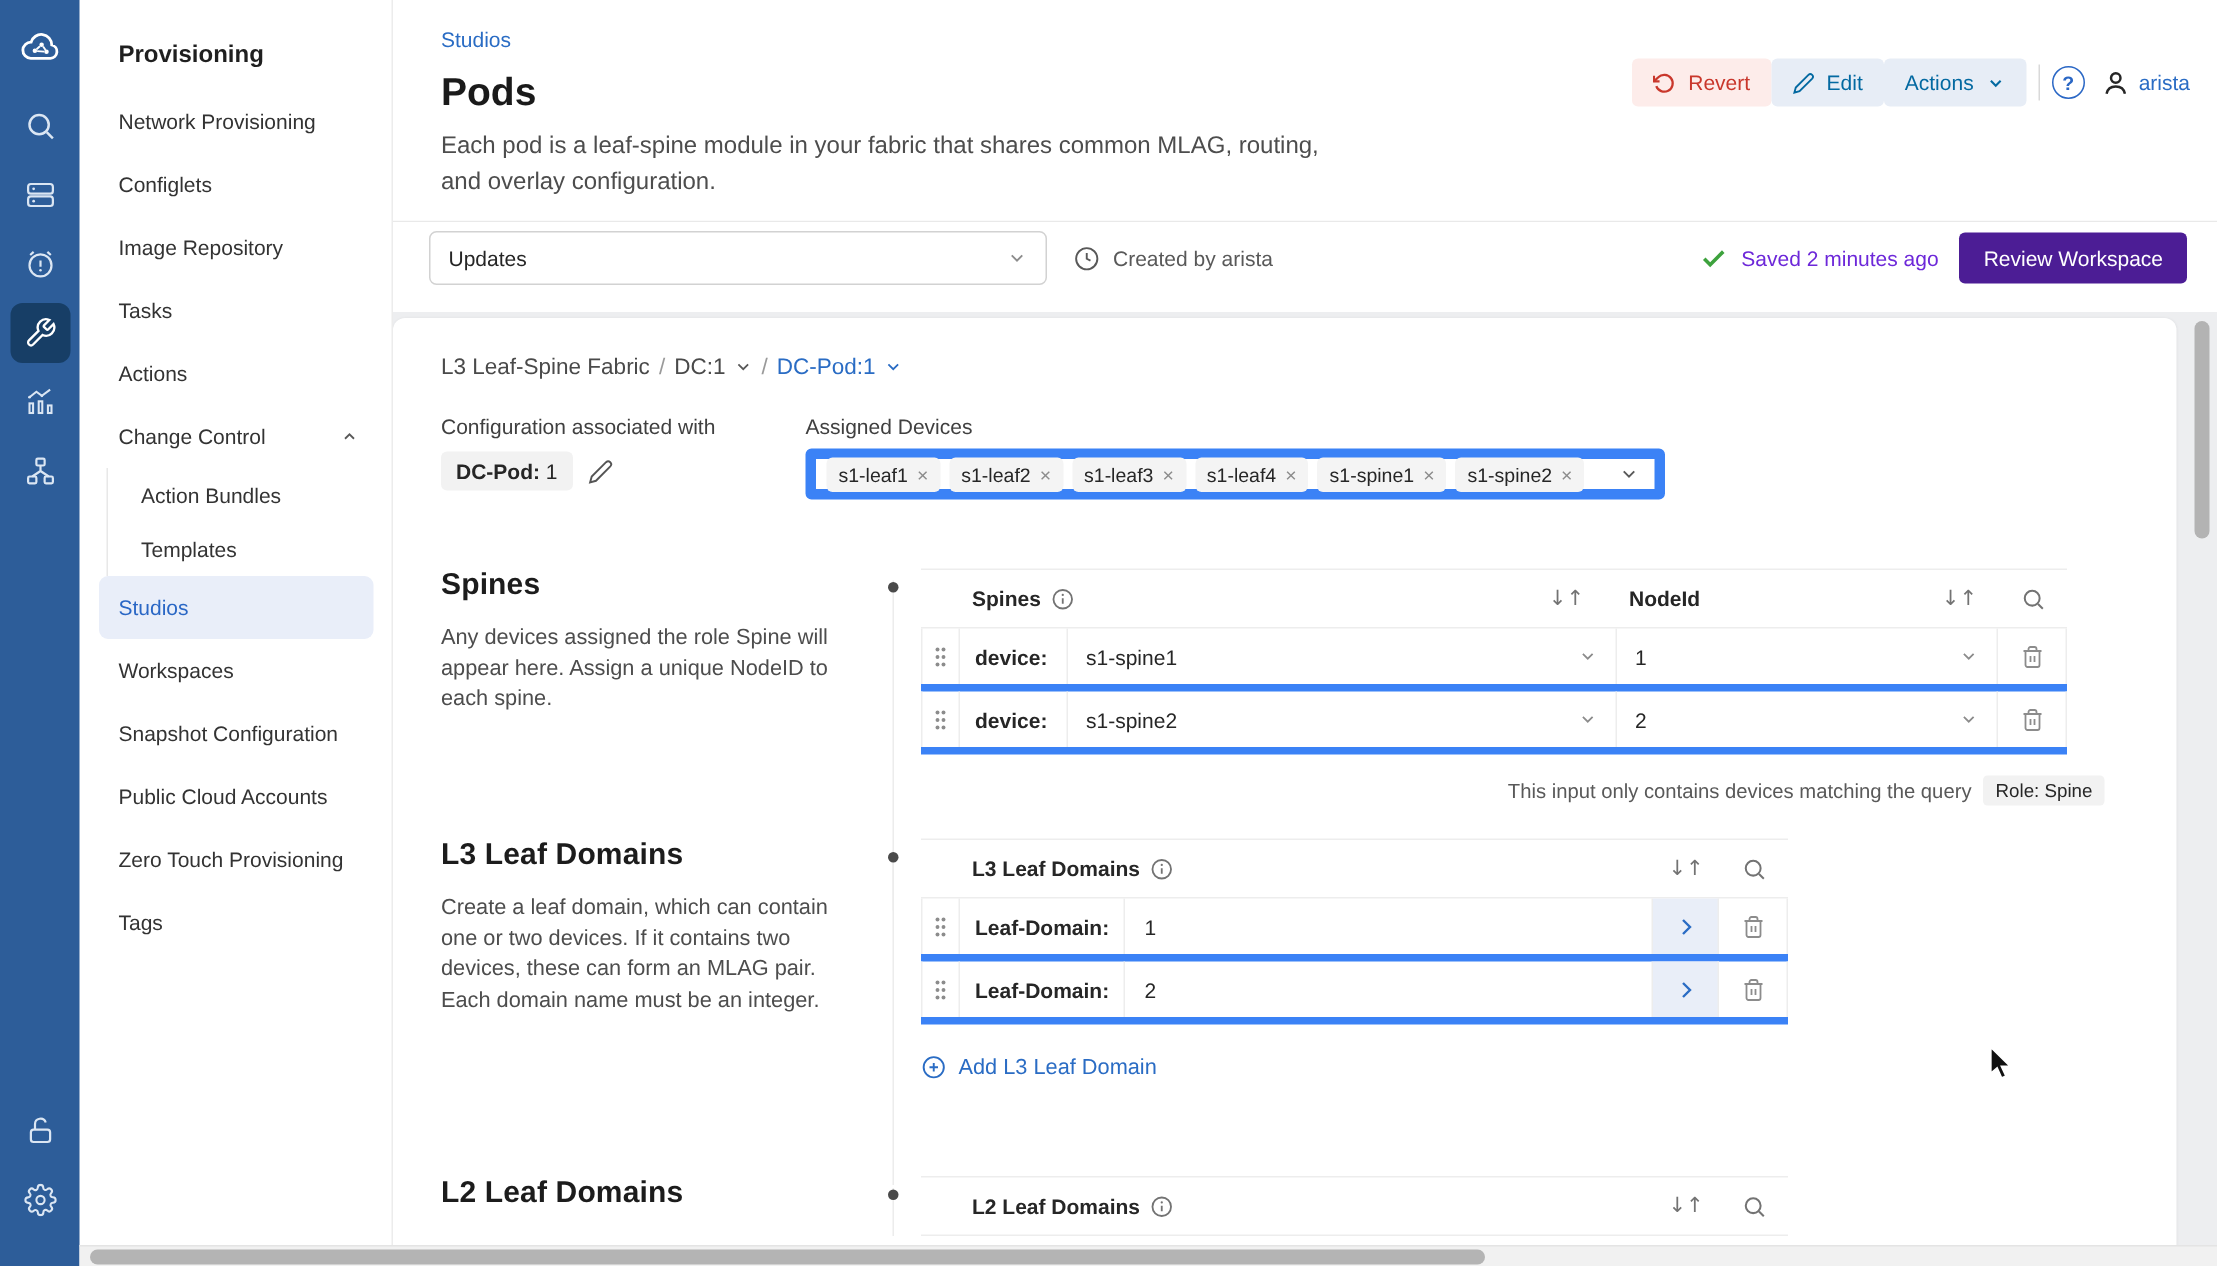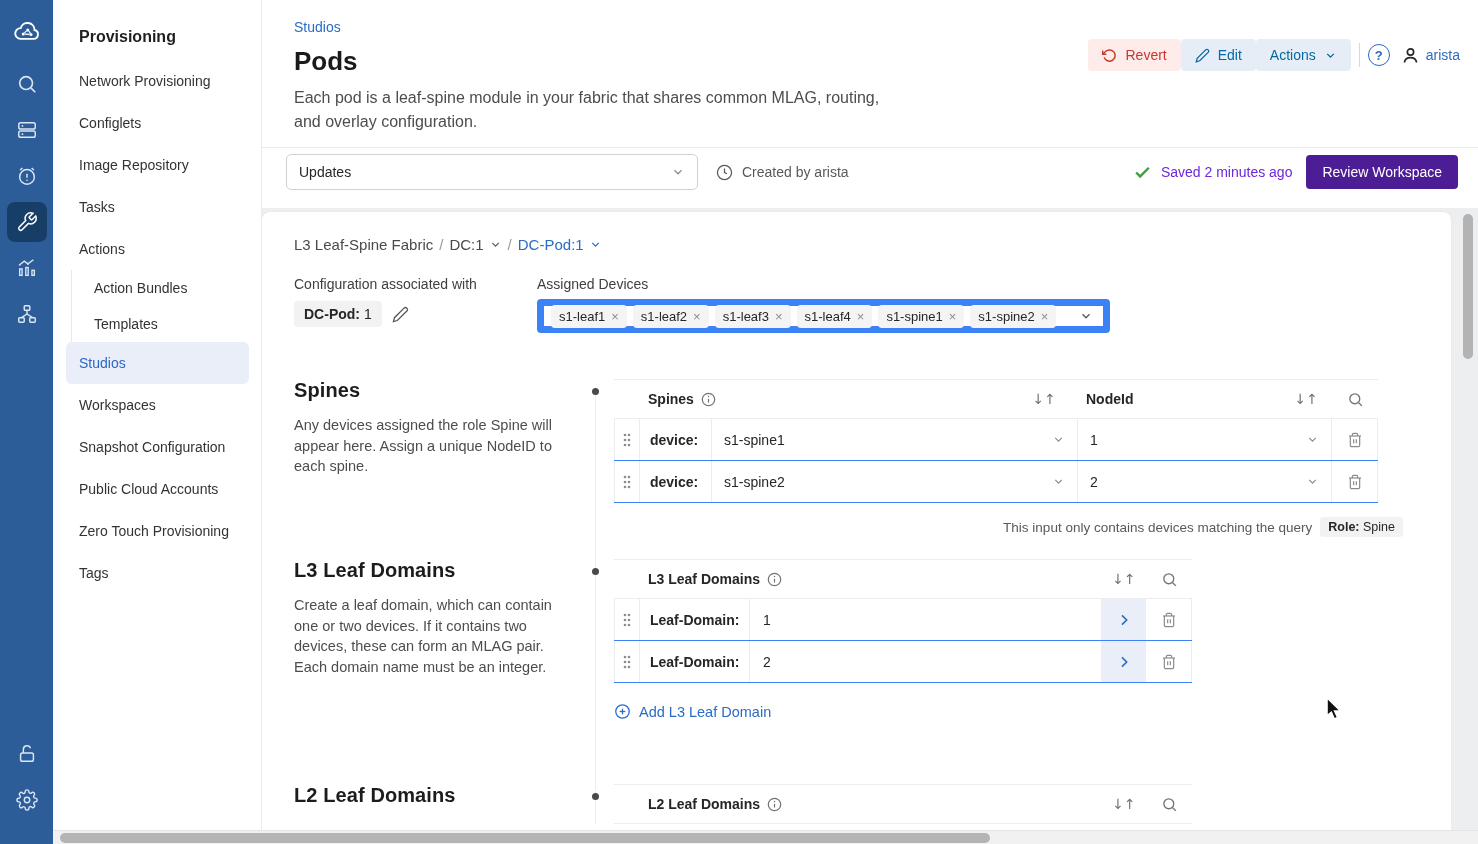--- a/index.html
+++ b/index.html
@@ -71,42 +71,42 @@
   .sec-left p { font-size:14.5px; color:#4d4d4d; line-height:1.42; margin-top:13px; }
   .sec-div { width:52px; flex-shrink:0; position:relative; }
   .sec-div .line { position:absolute; left:33px; top:8px; bottom:-70px; width:1px; background:#ececec; }
   .sec-div.last .line { bottom:0; }
   .sec-div .dot { position:absolute; left:30px; top:9px; width:7px; height:7px; border-radius:50%; background:#4a4a4a; }
 
   .tbl { }
   .tbl-head { height:40px; display:flex; align-items:center; border-top:1px solid #ededed; border-bottom:1px solid #ededed; }
   .tbl-title { display:flex; align-items:center; gap:7px; font-size:14px; font-weight:700; color:#262626; padding-left:34px; }
   .icon-sort { color:#737373; font-size:14px; font-family:"DejaVu Sans",sans-serif; cursor:pointer; }
-  .row { display:flex; align-items:stretch; height:42px; border-bottom:1px solid #3b82f6; font-size:14px; }
+  .row { display:flex; align-items:stretch; height:42px; border-bottom:5px solid #3b82f6; font-size:14px; }
   .cell { display:flex; align-items:center; border-right:1px solid #ededed; }
   .cell:first-child { border-left:1px solid #ededed; }
   .cell-drag { width:26px; justify-content:center; cursor:grab; }
   .cell-key { font-weight:700; color:#262626; padding-left:10px; }
   .cell-sel { display:flex; align-items:center; justify-content:space-between; padding:0 12px; color:#262626; cursor:pointer; }
   .cell-icon { justify-content:center; color:#8c8c8c; cursor:pointer; }
   .cell-chev { justify-content:center; background:#e9eef8; cursor:pointer; }
 
   .spines-tbl { width:764px; }
   .spines-tbl .c-key { width:72px; }
   .spines-tbl .c-dev { width:366px; }
   .spines-tbl .c-node { width:254px; }
   .spines-tbl .c-trash { width:46px; }
   .sp-h1 { width:464px; display:flex; align-items:center; justify-content:space-between; padding-right:22px; }
   .sp-h2 { width:254px; display:flex; align-items:center; justify-content:space-between; padding:0 14px 0 8px; }
   .sp-h2 .t { font-weight:700; font-size:14px; color:#262626; }
   .sp-hsearch { width:46px; display:flex; justify-content:center; }
 
   .note-row { width:789px; margin-top:14px; display:flex; justify-content:flex-end; align-items:center; gap:8px; font-size:13.5px; color:#595959; }
   .note-tag { background:#f2f2f2; border-radius:3px; padding:3px 8px; font-size:12.5px; color:#262626; }
-  .note-tag b { font-weight:700; }
+  .note-tag b { font-weight:400; }
 
   .l3-tbl { width:578px; }
   .l3-tbl .c-key { width:110px; }
   .l3-tbl .c-val { width:352px; padding-left:13px; }
   .l3-tbl .c-chev { width:44px; }
   .l3-tbl .c-trash { width:46px; }
   .l3-h1 { flex:1; display:flex; align-items:center; }
   .l3-hsort { width:44px; display:flex; justify-content:center; }
   .l3-hsearch { width:46px; display:flex; justify-content:center; }
 
@@ -194,20 +194,26 @@
   </div>
 </aside>
 
 <nav class="sidebar">
   <div class="sidebar-title">Provisioning</div>
   <div class="nav-item">Network Provisioning</div>
   <div class="nav-item">Configlets</div>
   <div class="nav-item">Image Repository</div>
   <div class="nav-item">Tasks</div>
   <div class="nav-item">Actions</div>
+  <div class="nav-item between">
+    <span>Change Control</span>
+    <svg width="12" height="12" viewBox="0 0 24 24" fill="none" stroke="#595959" stroke-width="2.4">
+        <polyline points="6 15 12 9 18 15"></polyline>
+      </svg>
+  </div>
   <div class="nav-sub">
     <div class="nav-item">Action Bundles</div>
     <div class="nav-item">Templates</div>
   </div>
   <div class="nav-item active">Studios</div>
   <div class="nav-item">Workspaces</div>
   <div class="nav-item">Snapshot Configuration</div>
   <div class="nav-item">Public Cloud Accounts</div>
   <div class="nav-item">Zero Touch Provisioning</div>
   <div class="nav-item">Tags</div>

